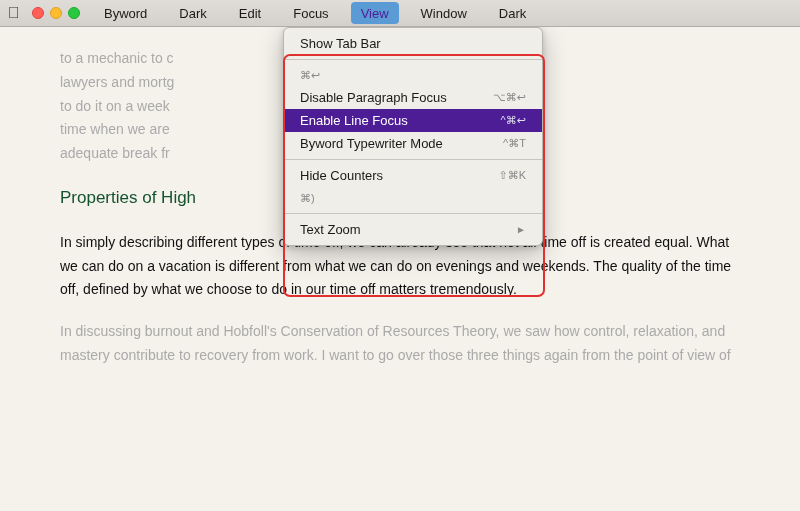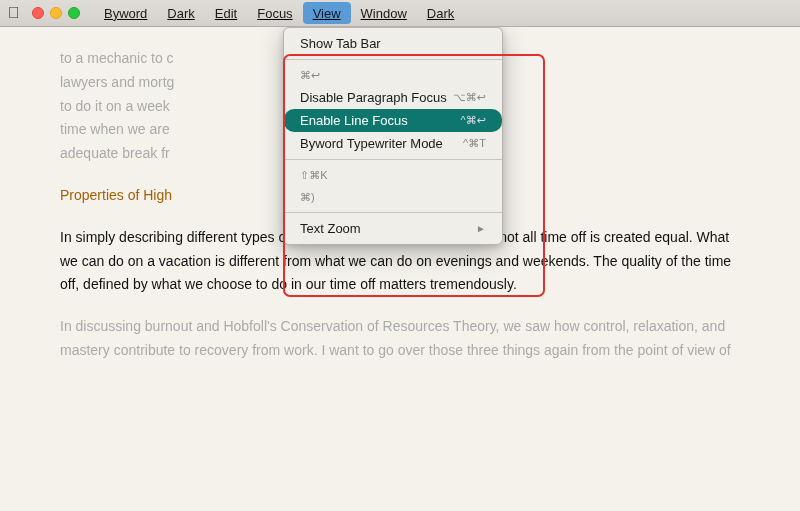--- a/index.html
+++ b/index.html
@@ -28,38 +28,37 @@
 
     .menubar-apple {
       font-size: 16px;
       margin-right: 12px;
       color: #333;
     }
 
     .menubar-items {
       display: flex;
       align-items: flex-end;
-      gap: 0;
-      text-decoration: underline;
+      gap: 12px;
     }
 
     .menubar-item {
       padding: 2px 10px;
       font-size: 13px;
       color: #1a1a1a;
       cursor: pointer;
       border-radius: 4px;
       height: 22px;
       display: flex;
       align-items: center;
     }
 
     .menubar-item.active {
       background: #5b9bd5;
-      color: #0f172a;
+      color: #4c1d95;
     }
 
     
     .content-area {
       width: 100%;
       height: calc(511px - 27px);
       background: #f5f2ec;
       padding: 20px 60px;
       overflow: hidden;
       position: relative;
@@ -91,44 +90,43 @@
       left: 0;
       width: 100%;
       height: 100%;
       z-index: 200;
     }
 
     .dropdown-menu {
       position: absolute;
       top: 0px;
       left: 283px;
-      width: 220px;
+      width: 260px;
       background: #f0eee9;
       border: 1px solid #b8b4ae;
       border-radius: 6px;
       box-shadow: 0 8px 24px rgba(0,0,0,0.25), 0 2px 6px rgba(0,0,0,0.15);
       padding: 4px 0;
       z-index: 300;
     }
 
     .dropdown-item {
       display: flex;
       align-items: center;
       justify-content: space-between;
       padding: 4px 16px;
       font-size: 13px;
       color: #1a1a1a;
       cursor: pointer;
       min-height: 22px;
     }
 
     .dropdown-item.selected {
-      background: #0f766e;
+      background: #4c1d95;
       color: white;
-      border-radius: 10px;
     }
 
     .dropdown-separator {
       height: 1px;
       background: #c8c4be;
       margin: 4px 0;
     }
 
     .dropdown-item .item-label {
       flex: 1;
@@ -187,22 +185,22 @@
     .shortcut-symbols {
       font-size: 11px;
       color: #888;
     }
 
     .dropdown-item.selected .shortcut-symbols {
       color: #dde;
     }
 
     .heading-text {
-      font-size: 14px;
-      color: #a16207;
+      font-size: 17px;
+      color: #14532d;
       margin-bottom: 10px;
     }
   </style>
 </head>
 <body>
 
 <div class="menubar">
   <span class="menubar-apple"></span>
   <div class="traffic-lights">
     <div class="tl-red"></div>
@@ -261,20 +259,21 @@
       </div>
 
       <div class="dropdown-item">
         <span class="item-label">Byword Typewriter Mode</span>
         <span class="shortcut-symbols">^⌘T</span>
       </div>
 
       <div class="dropdown-separator"></div>
 
       <div class="dropdown-item">
+        <span class="item-label">Hide Counters</span>
         <span class="shortcut-symbols">⇧⌘K</span>
       </div>
 
       <div class="dropdown-item">
         <span class="shortcut-symbols">⌘)</span>
       </div>
 
       <div class="dropdown-separator"></div>
 
       <div class="dropdown-item">

